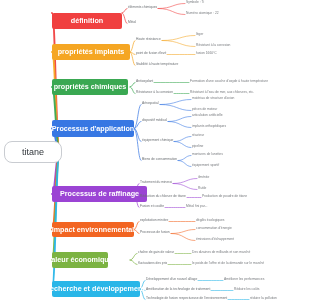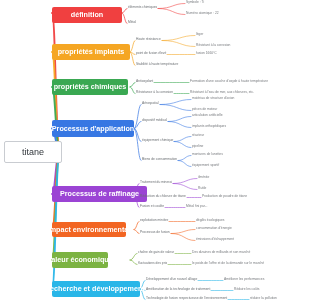--- a/index.html
+++ b/index.html
@@ -2,21 +2,21 @@
 <html><head>
 <meta charset="utf-8">
 <style>
   html,body{margin:0;padding:0;background:#ffffff;}
   body{width:310px;height:302px;font-family:"Liberation Sans",sans-serif;overflow:hidden;position:relative;}
   #map{position:absolute;inset:0;}
   svg.links{position:absolute;left:0;top:0;width:310px;height:302px;pointer-events:none;}
   .node{position:absolute;white-space:nowrap;}
   .root{
     left:4px;top:141px;width:56px;height:20px;
-    border:1px solid #c9ccd1;border-radius:2px;background:#ffffff;
+    border:1px solid #c9ccd1;border-radius:8px;background:#ffffff;
     color:#33383d;font-size:9px;line-height:20px;text-align:center;
   }
   .branch{
     border-radius:2px;color:#ffffff;font-weight:bold;
     font-size:7.2px;line-height:1.05;text-align:center;
     padding:3px 4px;box-sizing:border-box;
     display:flex;align-items:center;justify-content:center;
   }
   .sub{
     font-size:3.3px;color:#5b5f63;line-height:1.1;
@@ -82,21 +82,21 @@
       <path d="M60,151 C55.6,151 55.6,289 52,289" fill="none" stroke="#29b6e8" stroke-width="1.9" stroke-linecap="round" opacity="0.95"></path>
       <path d="M140,289 C142.75,289 142.75,280.5 145,280.5" fill="none" stroke="#29b6e8" stroke-width="0.75" stroke-linecap="round" opacity="0.95"></path>
       <path d="M198,280.5 C211.75,280.5 211.75,280.5 223,280.5" fill="none" stroke="#29b6e8" stroke-width="0.6" stroke-linecap="round" opacity="0.95"></path>
       <path d="M140,289 C142.75,289 142.75,290.5 145,290.5" fill="none" stroke="#29b6e8" stroke-width="0.75" stroke-linecap="round" opacity="0.95"></path>
       <path d="M211,290.5 C223.1,290.5 223.1,290.5 233,290.5" fill="none" stroke="#29b6e8" stroke-width="0.6" stroke-linecap="round" opacity="0.95"></path>
       <path d="M140,289 C142.75,289 142.75,299.5 145,299.5" fill="none" stroke="#29b6e8" stroke-width="0.75" stroke-linecap="round" opacity="0.95"></path>
       <path d="M228,299.5 C239.55,299.5 239.55,299.5 249,299.5" fill="none" stroke="#29b6e8" stroke-width="0.6" stroke-linecap="round" opacity="0.95"></path>
     </svg>
   <div class="node root">titane</div>
   <div id="nodes">
-      <div class="node branch" style="left: 52px; top: 7px; width: 70px; min-height: 16px; background: rgb(240, 64, 64);">définition</div>
+      <div class="node branch" style="left: 52px; top: 13px; width: 70px; min-height: 16px; background: rgb(240, 64, 64);">définition</div>
       <div class="node sub lvl2" style="left: 128px; top: 6px;">éléments chimiques</div>
       <div class="node sub lvl3" style="left: 186px; top: 1px;">Symbole : Ti</div>
       <div class="node sub lvl3" style="left: 186px; top: 12px;">Numéro atomique : 22</div>
       <div class="node sub lvl2" style="left: 128px; top: 21px;">Métal</div>
       <div class="node branch" style="left: 52px; top: 44px; width: 78px; min-height: 16px; background: rgb(245, 166, 35);">propriétés implants</div>
       <div class="node sub lvl2" style="left: 136px; top: 38px;">Haute résistance</div>
       <div class="node sub lvl3" style="left: 196px; top: 33px;">léger</div>
       <div class="node sub lvl3" style="left: 196px; top: 44px;">Résistant à la corrosion</div>
       <div class="node sub lvl2" style="left: 136px; top: 52px;">point de fusion élevé</div>
       <div class="node sub lvl3" style="left: 196px; top: 52px;">fusion 1660°C</div>
@@ -120,21 +120,21 @@
       <div class="node sub lvl3" style="left: 192px; top: 153px;">montures de lunettes</div>
       <div class="node sub lvl3" style="left: 192px; top: 164px;">équipement sportif</div>
       <div class="node branch" style="left: 52px; top: 186px; width: 95px; min-height: 16px; background: rgb(155, 68, 212);">Processus de raffinage</div>
       <div class="node sub lvl2" style="left: 140px; top: 181px;">Traitement du minerai</div>
       <div class="node sub lvl3" style="left: 198px; top: 176px;">ilménite</div>
       <div class="node sub lvl3" style="left: 198px; top: 187px;">Rutile</div>
       <div class="node sub lvl2" style="left: 140px; top: 195px;">Réduction du chlorure de titane</div>
       <div class="node sub lvl3" style="left: 202px; top: 195px;">Production de poudre de titane</div>
       <div class="node sub lvl2" style="left: 140px; top: 205px;">Fusion et coulée</div>
       <div class="node sub lvl3" style="left: 186px; top: 205px;">Métal fini par...</div>
-      <div class="node branch" style="left: 52px; top: 222px; width: 74px; min-height: 15px; background: rgb(242, 101, 34);">Impact environnemental</div>
+      <div class="node branch" style="left: 52px; top: 222px; width: 82px; min-height: 15px; background: rgb(242, 101, 34);">Impact environnemental</div>
       <div class="node sub lvl2" style="left: 140px; top: 219px;">exploitation minière</div>
       <div class="node sub lvl3" style="left: 196px; top: 219px;">dégâts écologiques</div>
       <div class="node sub lvl2" style="left: 140px; top: 231px;">Processus de fusion</div>
       <div class="node sub lvl3" style="left: 196px; top: 227px;">consommation d'énergie</div>
       <div class="node sub lvl3" style="left: 196px; top: 238px;">émissions d'échappement</div>
       <div class="node branch" style="left: 52px; top: 252px; width: 56px; min-height: 16px; background: rgb(124, 179, 66);">valeur économique</div>
       <div class="node sub lvl2" style="left: 138px; top: 251px;">chaîne de gain de valeur</div>
       <div class="node sub lvl3" style="left: 192px; top: 251px;">Des dizaines de milliards et son marché</div>
       <div class="node sub lvl2" style="left: 138px; top: 262px;">fluctuations des prix</div>
       <div class="node sub lvl3" style="left: 192px; top: 262px;">le poids de l'offre et de la demande sur le marché</div>

